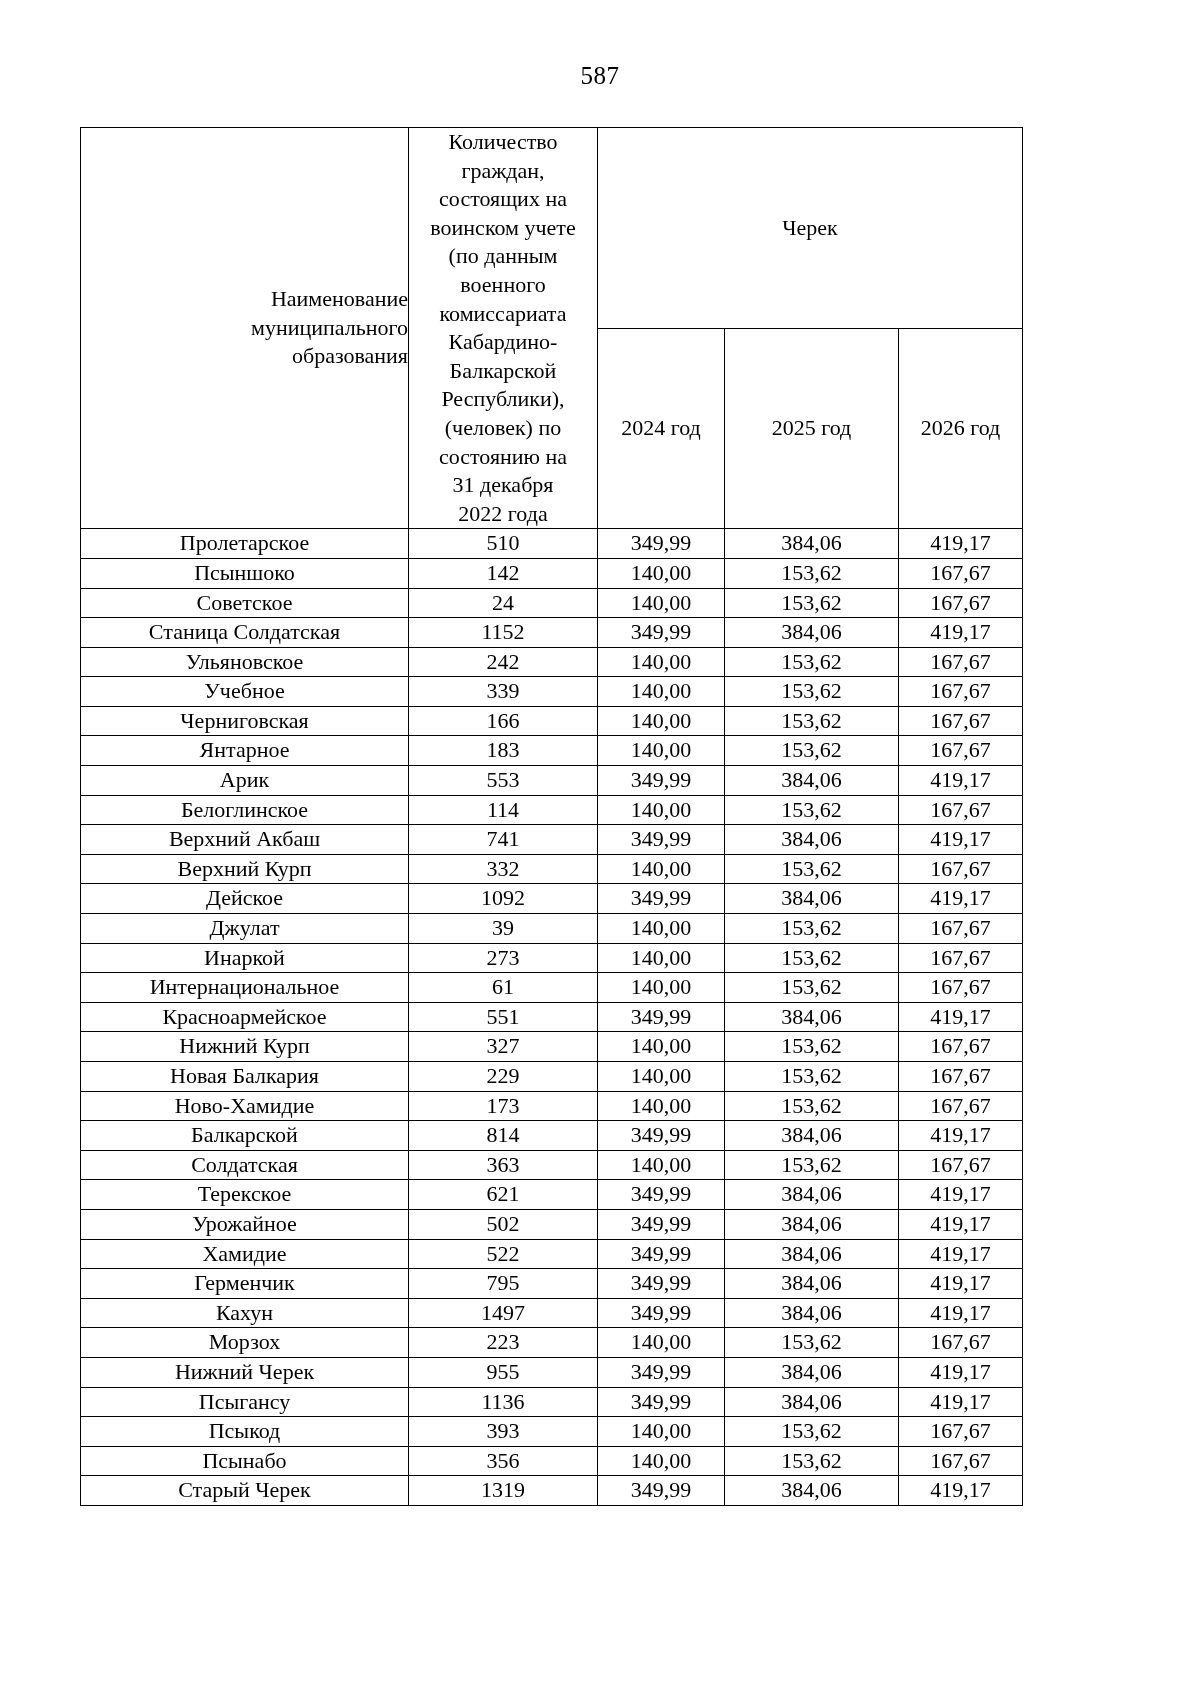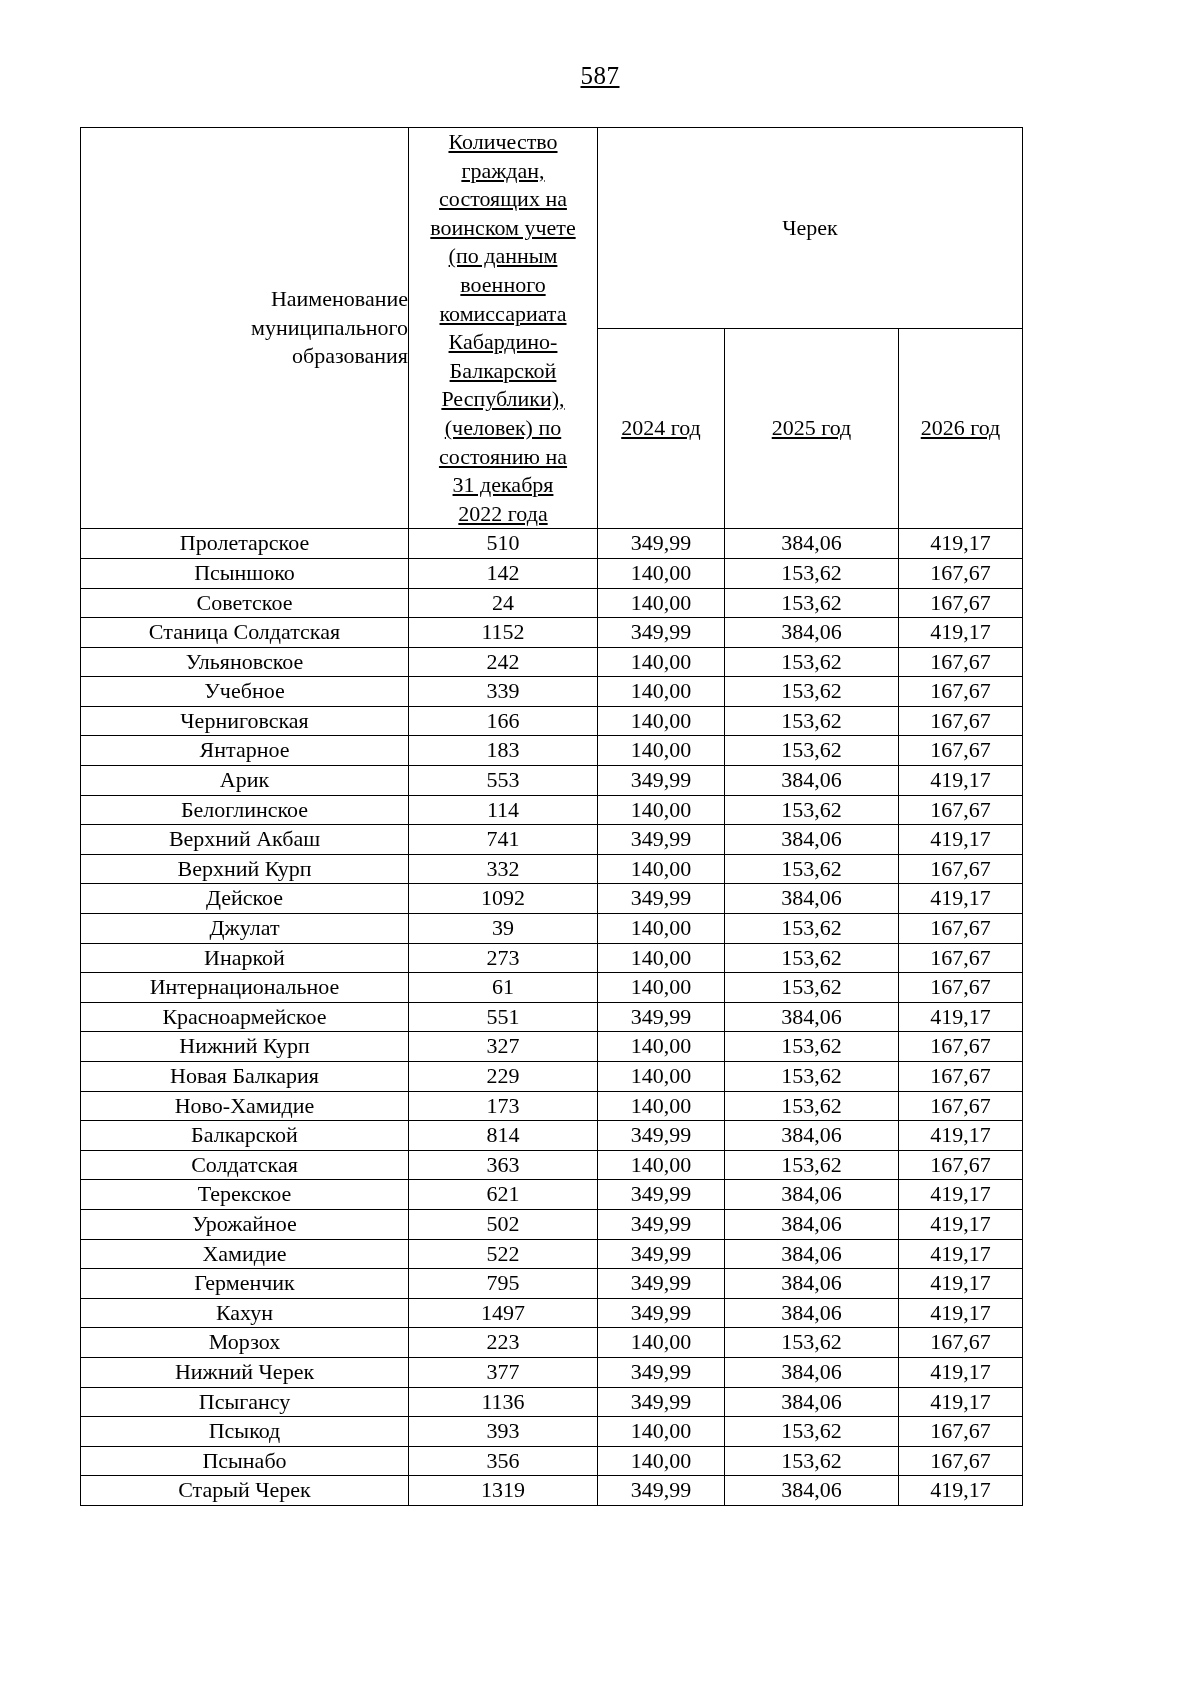--- a/index.html
+++ b/index.html
@@ -23,21 +23,20 @@
     background: #ffffff;
   }
   .page-number {
     position: absolute;
     top: 62px;
     left: 0;
     width: 1200px;
     text-align: center;
     font-size: 25px;
     letter-spacing: 0.5px;
-    text-decoration: underline;
   }
   .table-wrap {
     position: absolute;
     left: 80px;
     top: 127px;
     width: 942px;
   }
   table.grid {
     border-collapse: collapse;
     width: 942px;
@@ -62,32 +61,30 @@
   th.head-name {
     text-align: right;
     padding: 4px 10px;
     vertical-align: middle;
   }
   th.head-count {
     text-align: center;
     padding: 6px 6px;
     vertical-align: top;
     line-height: 1.33;
-    text-decoration: underline;
   }
   th.head-sum {
     text-align: center;
     padding: 6px 0 8px 0;
     vertical-align: middle;
   }
   th.head-year {
     text-align: center;
     vertical-align: middle;
     padding: 4px 4px;
-    text-decoration: underline;
   }
   td.cell-name {
     text-align: center;
     padding: 3px 4px 3px 9px;
     white-space: nowrap;
   }
   td.cell-num {
     text-align: center;
     padding: 3px 4px;
     white-space: nowrap;
@@ -333,21 +330,21 @@
           </tr>
           <tr>
             <td class="cell-name">Морзох</td>
             <td class="cell-num">223</td>
             <td class="cell-num">140,00</td>
             <td class="cell-num">153,62</td>
             <td class="cell-num">167,67</td>
           </tr>
           <tr>
             <td class="cell-name">Нижний Черек</td>
-            <td class="cell-num">377</td>
+            <td class="cell-num">955</td>
             <td class="cell-num">349,99</td>
             <td class="cell-num">384,06</td>
             <td class="cell-num">419,17</td>
           </tr>
           <tr>
             <td class="cell-name">Псыгансу</td>
             <td class="cell-num">1136</td>
             <td class="cell-num">349,99</td>
             <td class="cell-num">384,06</td>
             <td class="cell-num">419,17</td>

